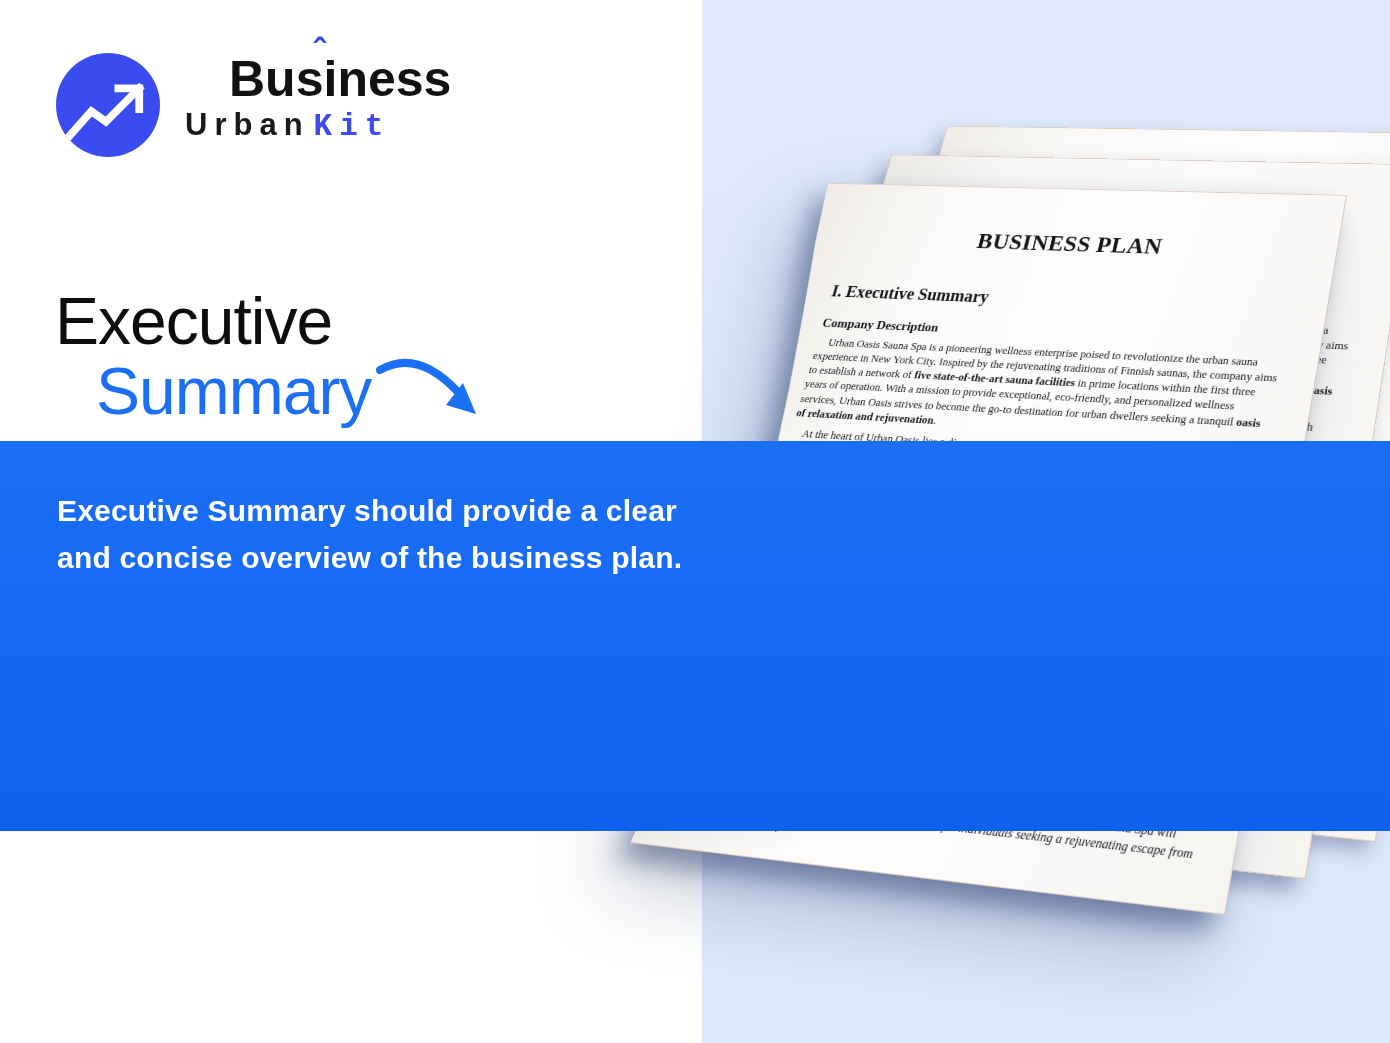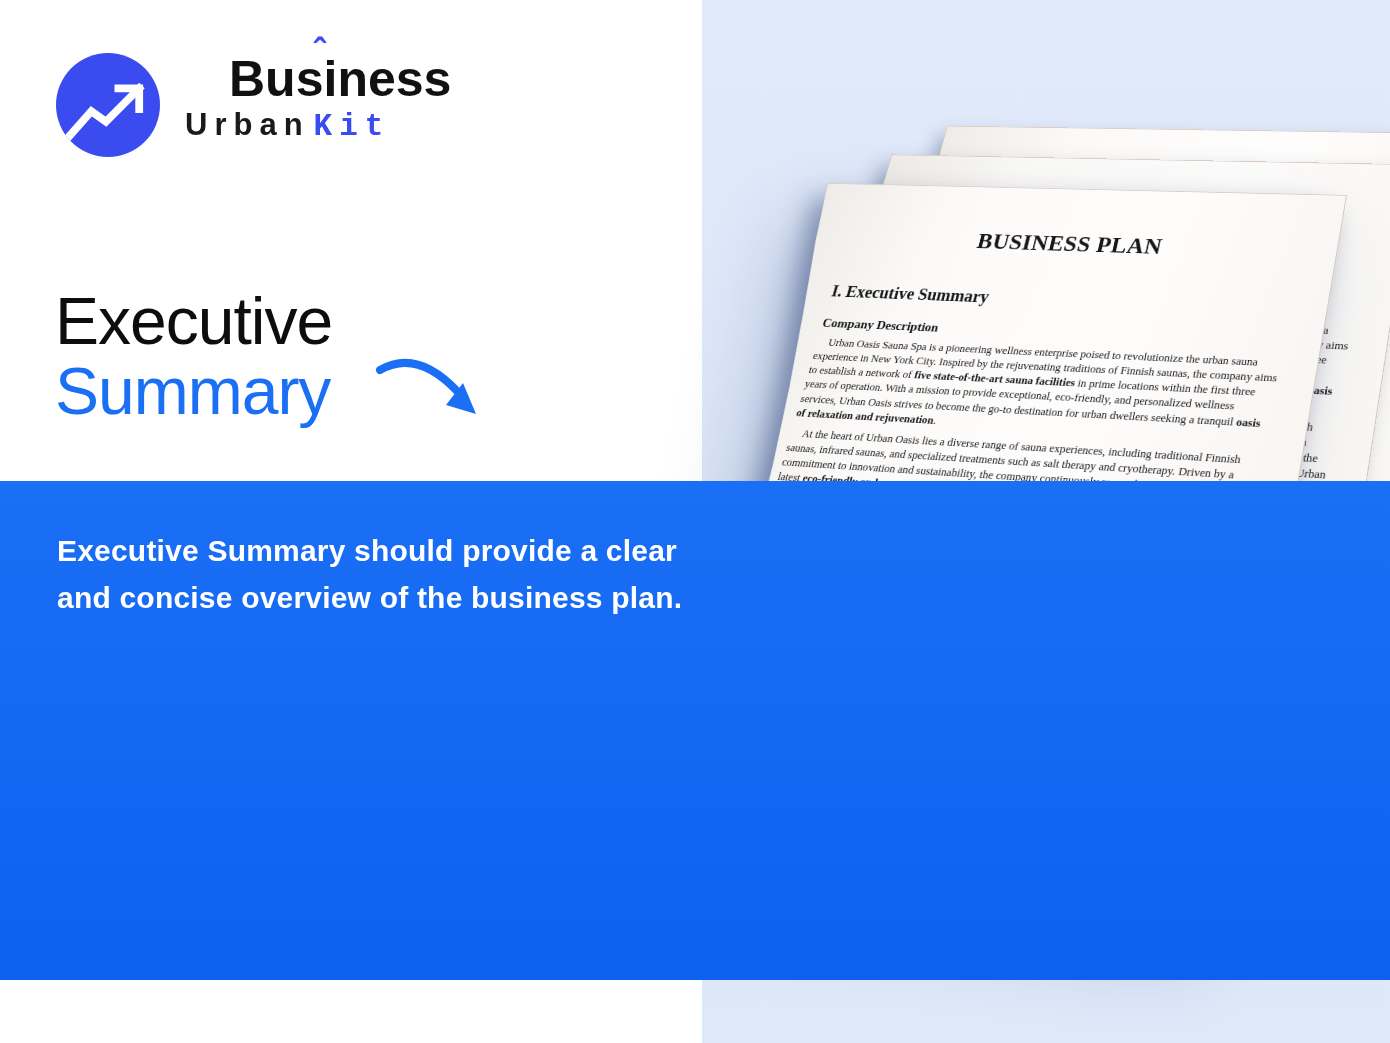--- a/index.html
+++ b/index.html
@@ -5,41 +5,41 @@
   html,body{margin:0;padding:0;}
   body{width:1390px;height:1043px;overflow:hidden;background:#ffffff;
        font-family:"Liberation Sans",sans-serif;}
   .canvas{position:relative;width:1390px;height:1043px;background:#ffffff;overflow:hidden;}
 
   
   .panel-right{position:absolute;left:702px;top:0;width:688px;height:1043px;
     background:linear-gradient(180deg,#e0eafa 0%,#dbe6f8 55%,#dde8f9 100%);}
 
   
-  .info-box{position:absolute;left:0;top:441px;width:1390px;height:499px;
-    background:linear-gradient(180deg,var(--accent2,#1b6ff6) 0%,#0d61ee 100%);margin-top:40px;}
+  .info-box{position:absolute;left:0;top:441px;width:1390px;height:390px;
+    background:linear-gradient(180deg,var(--accent2,#1b6ff6) 0%,#0d61ee 100%);}
   .info-box .inner{padding:46px 0 0 57px;width:648px;}
   .info-box p{margin:0 0 50px 0;color:#ffffff;font-size:30px;line-height:1.58;
     font-weight:700;letter-spacing:0.2px;}
 
   
   .brand{position:absolute;left:56px;top:53px;display:flex;align-items:flex-start;}
   .logo{width:104px;height:104px;flex:0 0 auto;}
   .brand-text{margin-left:25px;padding-top:1px;color:#111114;}
   .brand-line1{font-size:50px;font-weight:800;letter-spacing:0px;line-height:1.0;margin-left:44px;}
   .i-wrap{position:relative;display:inline-block;}
   .hat{position:absolute;left:-10px;top:-20px;font-size:36px;font-weight:800;
        color:var(--logoblue,#3a4bf0);}
   .brand-line2{font-size:31px;font-weight:700;letter-spacing:7px;margin-top:3px;color:#1a1a1e;}
   .kit{color:var(--logoblue,#3a4bf0);margin-left:4px;font-family:Liberation Mono, monospace;}
 
   
   .hero{position:absolute;left:55px;top:243px;font-size:66px;line-height:1.05;
     font-weight:400;letter-spacing:-1px;color:#0d0d10;}
-  .hero .line2{color:var(--accent,#1b6ff5);}
+  .hero .line2{color:var(--accent,#1b6ff5);margin-left:41px;}
   .hero-arrow{position:absolute;left:372px;top:352px;}
 
   
   .pages{position:absolute;left:0;top:0;width:100%;height:100%;pointer-events:none;}
   .page-wrap{position:absolute;left:0;top:0;width:620px;height:760px;}
   .pw-front{filter:drop-shadow(-14px 16px 13px rgba(15,35,90,0.42)) drop-shadow(-26px 34px 38px rgba(15,35,90,0.22));}
   .pw-middle{filter:drop-shadow(-10px 12px 10px rgba(15,35,90,0.35));}
   .pw-back{filter:drop-shadow(-8px 10px 9px rgba(15,35,90,0.30));}
   .page{position:absolute;left:0;top:0;width:620px;height:760px;transform-origin:0 0;
     background:linear-gradient(100deg,#efece8 0%,#fbfaf8 22%,#fefdfc 55%,#f6f4f1 100%);

